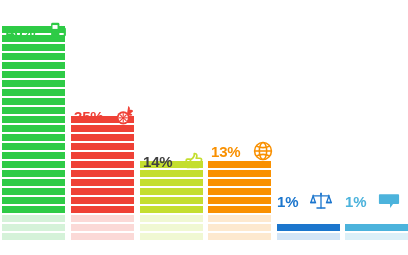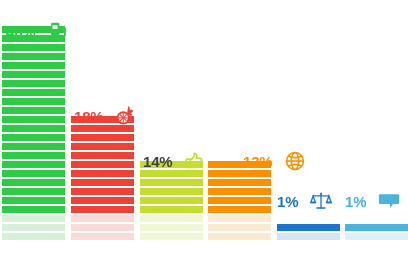--- a/index.html
+++ b/index.html
@@ -103,21 +103,21 @@
       <div class="seg" style="background: rgb(239, 65, 54);"></div>
       <div class="seg" style="background: rgb(239, 65, 54);"></div>
       <div class="seg" style="background: rgb(239, 65, 54);"></div>
       <div class="seg" style="background: rgb(239, 65, 54);"></div>
       <div class="seg" style="background: rgb(239, 65, 54);"></div>
       <div class="seg" style="background: rgb(251, 217, 215);"></div>
       <div class="seg" style="background: rgb(251, 217, 215);"></div>
       <div class="seg" style="background: rgb(251, 217, 215);"></div>
     </div>
     <div class="label" style="left: 74px; top: 105px;">
-      <span class="pct" style="color: rgb(239, 65, 54);">18%</span>
+      <span class="pct" style="color: rgb(239, 65, 54);">35%</span>
       <span class="ico">
         <svg viewBox="0 0 24 24" fill="#ef4136">
           <path d="M14.5 1.2c1.6 1.2 2.1 2.6 1.6 4.2 1.6-.5 2.6-.2 3.6 1-.3 1.4-1.4 2.3-2.9 2.6 1.3.5 1.9 1.2 2.1 2.3-1.7.8-3.3.5-4.6-.8l-1.2-1.1 1.4-8.2z"></path>
           <circle cx="9" cy="14" r="7.2"></circle>
           <circle cx="9" cy="14" r="5.1" fill="#fff"></circle>
           <circle cx="9" cy="14" r="1.8" fill="#ef4136"></circle>
           <g stroke="#ef4136" stroke-width="1.25">
             <line x1="9" y1="9" x2="9" y2="12.3"></line>
             <line x1="9" y1="15.7" x2="9" y2="19"></line>
             <line x1="4" y1="14" x2="7.3" y2="14"></line>
@@ -154,21 +154,21 @@
       <div class="seg" style="background: rgb(249, 144, 0);"></div>
       <div class="seg" style="background: rgb(249, 144, 0);"></div>
       <div class="seg" style="background: rgb(249, 144, 0);"></div>
       <div class="seg" style="background: rgb(249, 144, 0);"></div>
       <div class="seg" style="background: rgb(249, 144, 0);"></div>
       <div class="seg" style="background: rgb(249, 144, 0);"></div>
       <div class="seg" style="background: rgb(253, 233, 207);"></div>
       <div class="seg" style="background: rgb(253, 233, 207);"></div>
       <div class="seg" style="background: rgb(253, 233, 207);"></div>
     </div>
-    <div class="label" style="left: 211px; top: 150px; margin-left: 32px;">
+    <div class="label" style="left: 211px; top: 140px;">
       <span class="pct" style="color: rgb(249, 144, 0);">13%</span>
       <span class="ico">
         <svg viewBox="0 0 24 24" fill="none" stroke="#f99000" stroke-width="1.7">
           <circle cx="12" cy="12" r="9.2"></circle>
           <ellipse cx="12" cy="12" rx="4" ry="9.2"></ellipse>
           <line x1="2.8" y1="12" x2="21.2" y2="12"></line>
           <path d="M4.6 6.4c2 1.2 4.6 1.9 7.4 1.9s5.4-.7 7.4-1.9"></path>
           <path d="M4.6 17.6c2-1.2 4.6-1.9 7.4-1.9s5.4.7 7.4 1.9"></path>
         </svg>
       </span>

